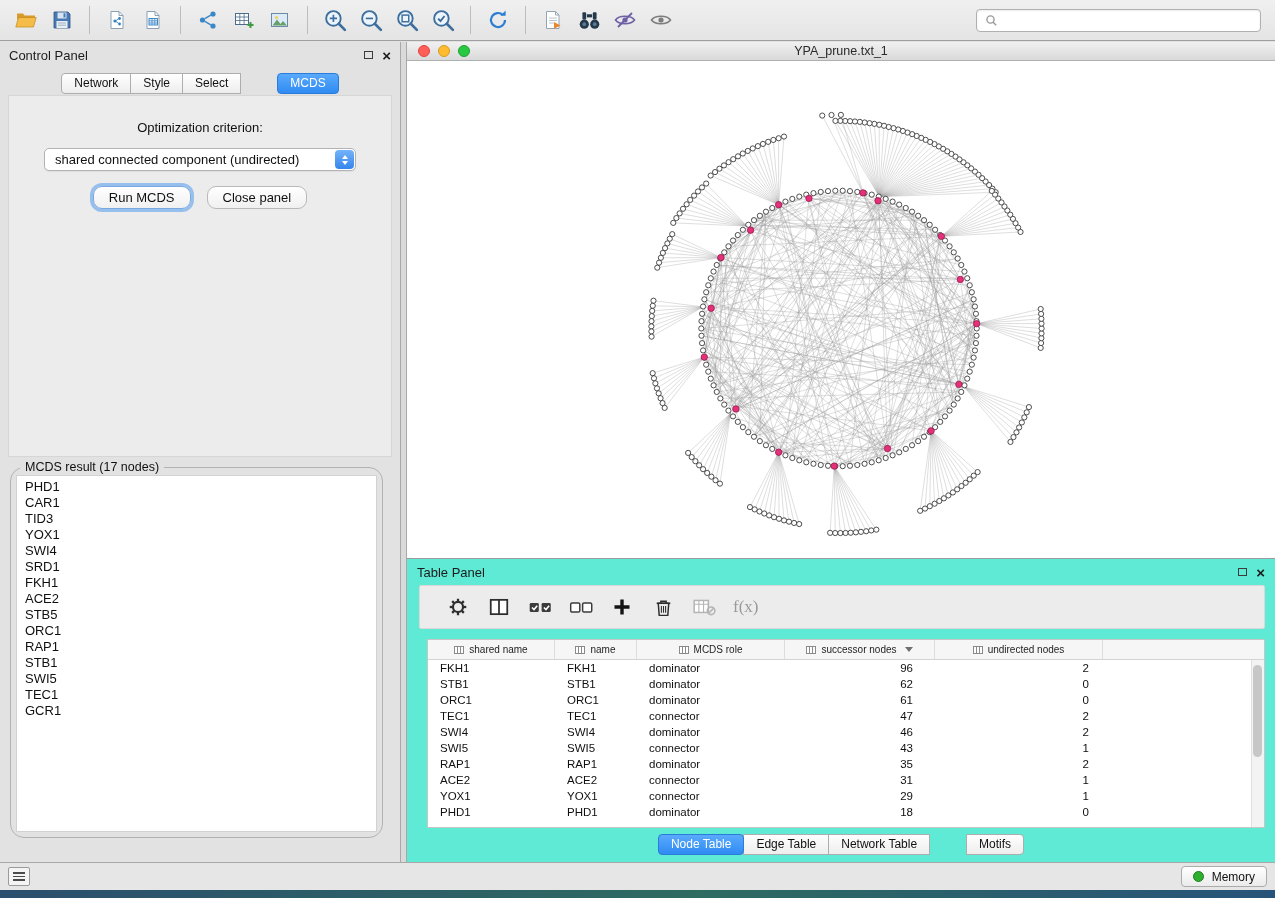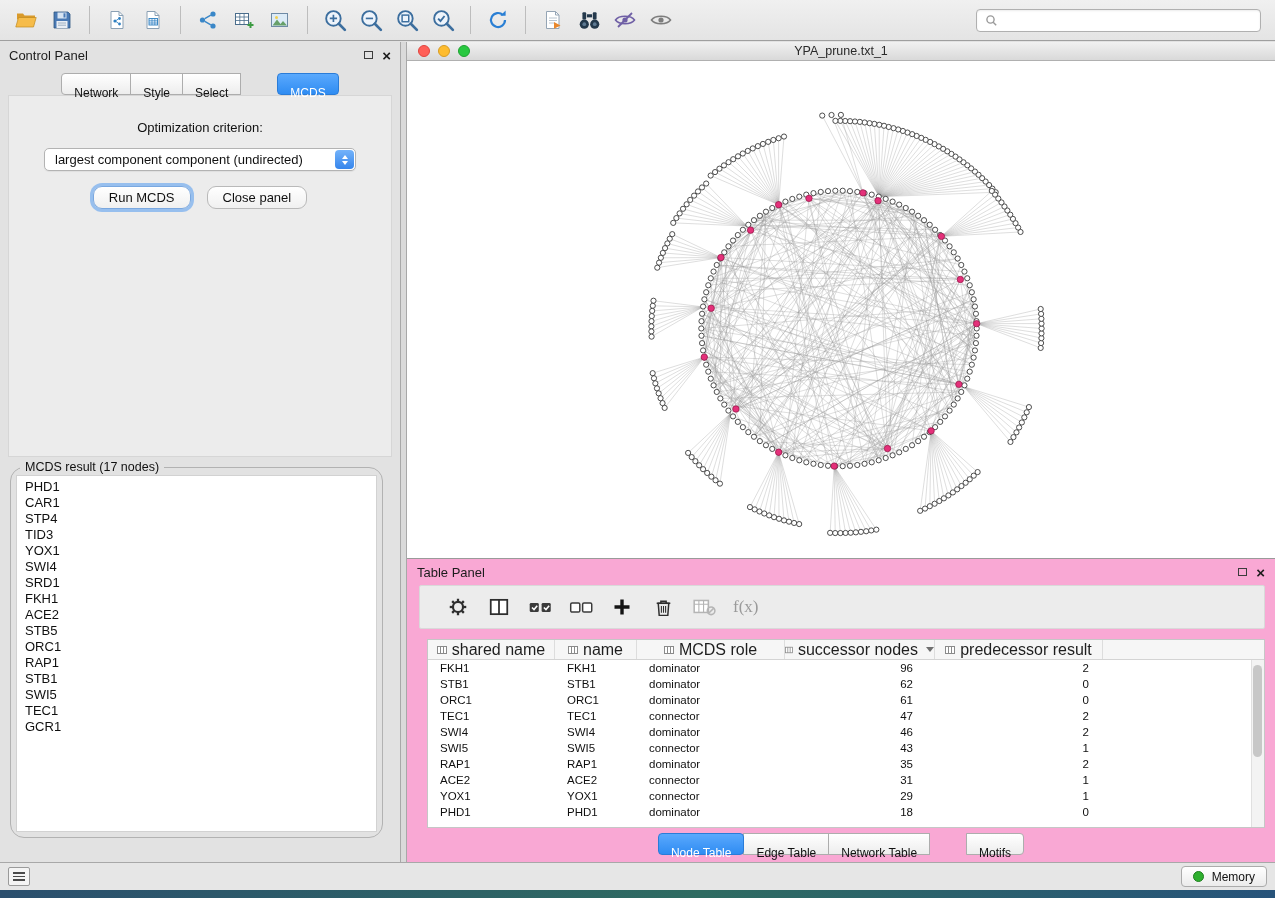--- a/index.html
+++ b/index.html
@@ -25,21 +25,21 @@
   .v-divider { position:absolute; left:400px; top:0; bottom:0; width:7px; background:#dadada;
                border-left:1px solid #a8a8a8; border-right:1px solid #a8a8a8; }
 
   
   .control-panel { position:absolute; left:0; top:0; width:400px; bottom:0; background:#e2e2e2; }
   .cp-header { height:26px; display:flex; align-items:center; padding:0 9px; font-size:13px; color:#1c1c1c; }
   .winbtns { margin-left:auto; display:flex; align-items:center; gap:9px; }
   .float-icon { width:9px; height:8px; border:1.5px solid #3c3c3c; display:inline-block; }
   .close-x { font-size:15px; font-weight:bold; color:#1c1c1c; line-height:1; }
   .cp-tabs { position:absolute; top:31px; left:0; right:0; display:flex; justify-content:center; z-index:2; }
-  .seg { height:21px; line-height:19px; padding:10px 12px; font-size:12px; color:#111;
+  .seg { height:21px; line-height:19px; padding:0 12px; font-size:12px; color:#111;
          background:linear-gradient(#ffffff,#ededed); border:1px solid #adadad; cursor:default; }
   .seg + .seg { margin-left:-1px; }
   .seg.first { border-radius:4px 0 0 4px; }
   .seg.last  { border-radius:0 4px 4px 0;margin-left:36px; }
   .seg.active { background:linear-gradient(#5aa9fd,#2f8cf2); border-color:#2a7cd8; color:#fff;
                 border-radius:4px; position:relative; z-index:3; }
   .cp-body { position:absolute; top:53px; left:8px; right:8px; height:362px;
              background:#ececec; border:1px solid #d6d6d6; text-align:center; }
   .opt-label { margin-top:24px; font-size:13px; color:#101010; }
   .opt-select { margin:13px auto 0; width:312px; height:23px; background:#fff; border:1px solid #b3b3b3;
@@ -72,33 +72,33 @@
   .traffic { display:flex; gap:8px; padding-left:11px; position:relative; z-index:2; }
   .light { width:12px; height:12px; border-radius:50%; }
   .light.red { background:#ff5f57; border:1px solid #e0443e; }
   .light.yellow { background:#febc2e; border:1px solid #d89c22; }
   .light.green { background:#28c840; border:1px solid #1ea231; }
   .net-title { position:absolute; left:0; right:0; text-align:center; font-size:12.5px; color:#2a2a2a; }
   .net-canvas { position:absolute; top:19px; left:0; right:0; bottom:0; background:#fff; }
   .net-canvas svg { width:100%; height:100%; display:block; }
 
   
-  .table-panel { position:absolute; top:517px; left:0; right:0; bottom:0; background:#f9a8d4; }
+  .table-panel { position:absolute; top:517px; left:0; right:0; bottom:0; background:#5eead4; }
   .tp-header { height:26px; display:flex; align-items:center; padding:0 10px; font-size:13px; color:#1c1c1c; }
   .tp-toolbar { height:44px; display:flex; align-items:center; gap:9px; padding-left:22px;
                 margin:0 10px 0 12px; background:#ececec; border:1px solid #d9d9d9; border-radius:2px; }
   .ttbtn { width:32px; height:32px; border:none; background:transparent; display:flex;
            align-items:center; justify-content:center; cursor:default; }
   .fx { font-family:"Liberation Serif", serif; font-size:17px; color:#9a9a9a; margin-left:4px; }
 
   .table-wrap { position:absolute; top:80px; left:20px; right:10px; bottom:34px; background:#fff;
                 border:1px solid #c6c6c6; overflow:hidden; }
   .tgrid { display:grid; grid-template-columns:127px 82px 148px 150px 168px 1fr; }
   .thead { height:20px; background:#f6f6f6; border-bottom:1px solid #d4d4d4; }
-  .th { display:flex; align-items:center; justify-content:center; gap:5px; font-size:16px;
+  .th { display:flex; align-items:center; justify-content:center; gap:5px; font-size:10px;
         color:#1e1e1e; border-right:1px solid #dddddd; white-space:nowrap; }
   .th.filler { border-right:none; }
   .tri-sort { width:0; height:0; border-left:4px solid transparent; border-right:4px solid transparent;
               border-top:5px solid #6f6f6f; margin-left:3px; }
   .tr { height:16px; align-items:center; font-size:11.5px; color:#101010; }
   .td { padding:0 12px; overflow:hidden; white-space:nowrap; }
   .td.num { text-align:right; }
   .td.num.succ { padding-right:22px; }
   .td.num.pred { padding-right:14px; }
   .vscroll { position:absolute; top:20px; right:0; bottom:0; width:13px; background:#f3f3f3;
@@ -271,37 +271,36 @@
       </div>
       <div class="cp-tabs">
         <span class="seg first">Network</span>
         <span class="seg">Style</span>
         <span class="seg">Select</span>
         <span class="seg last active">MCDS</span>
       </div>
       <div class="cp-body">
         <div class="opt-label">Optimization criterion:</div>
         <div class="opt-select">
-          <span>largest component component (undirected)</span>
+          <span>shared connected component (undirected)</span>
           <span class="stepper">
                 <span class="tri-up"></span>
                 <span class="tri-down"></span>
               </span>
         </div>
         <div class="cp-buttons">
           <button class="btn focused">Run MCDS</button>
           <button class="btn">Close panel</button>
         </div>
       </div>
       <div class="fieldset">
         <span class="legend">MCDS result (17 nodes)</span>
         <div class="mcds-list">
               <div class="mcds-item">PHD1</div>
               <div class="mcds-item">CAR1</div>
-              <div class="mcds-item">STP4</div>
               <div class="mcds-item">TID3</div>
               <div class="mcds-item">YOX1</div>
               <div class="mcds-item">SWI4</div>
               <div class="mcds-item">SRD1</div>
               <div class="mcds-item">FKH1</div>
               <div class="mcds-item">ACE2</div>
               <div class="mcds-item">STB5</div>
               <div class="mcds-item">ORC1</div>
               <div class="mcds-item">RAP1</div>
               <div class="mcds-item">STB1</div>
@@ -1222,21 +1221,21 @@
                   </svg>
               <span>successor nodes</span>
               <span class="tri-sort"></span>
             </div>
             <div class="th">
               <svg width="10" height="10" viewBox="0 0 10 10">
                     <rect x="0.5" y="1.5" width="9" height="7" fill="#fff" stroke="#8a8a8a"></rect>
                     <line x1="3.5" y1="1.5" x2="3.5" y2="8.5" stroke="#8a8a8a"></line>
                     <line x1="6.5" y1="1.5" x2="6.5" y2="8.5" stroke="#8a8a8a"></line>
                   </svg>
-              <span>predecessor result</span>
+              <span>undirected nodes</span>
             </div>
             <div class="th filler"></div>
           </div>
           <div>
                 <div class="tgrid tr">
                   <div class="td">FKH1</div>
                   <div class="td">FKH1</div>
                   <div class="td">dominator</div>
                   <div class="td num succ">96</div>
                   <div class="td num pred">2</div>

